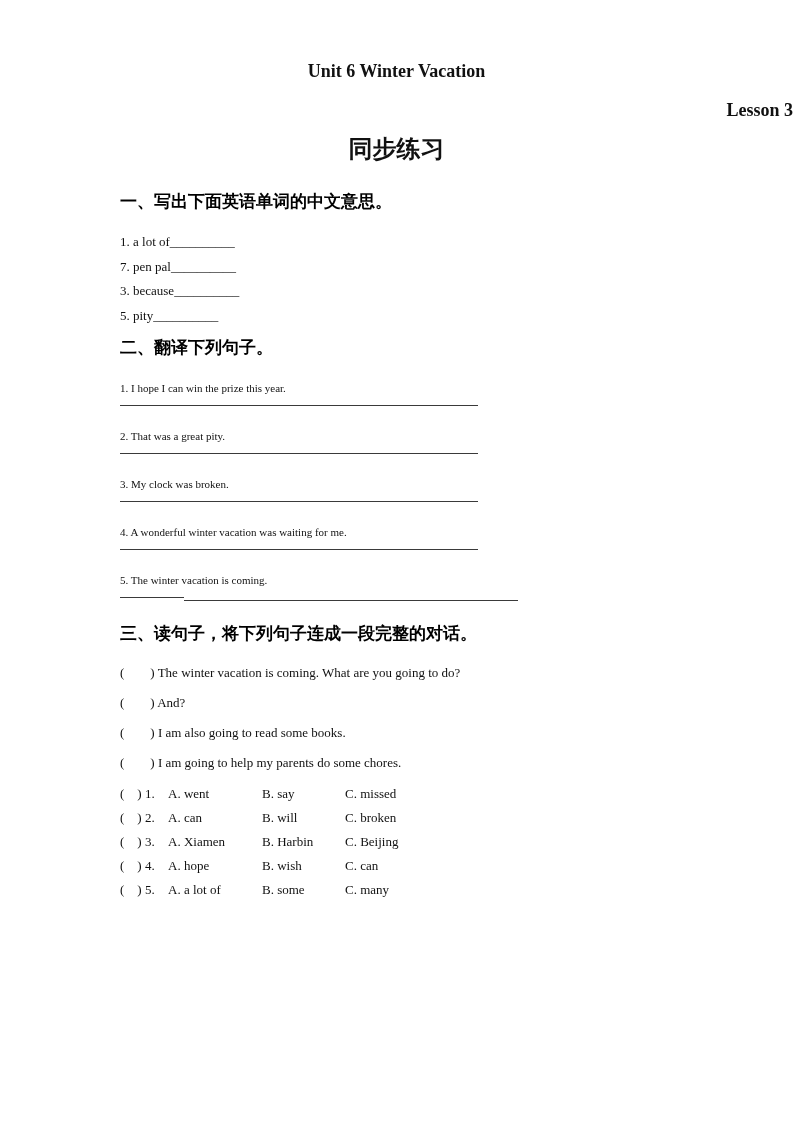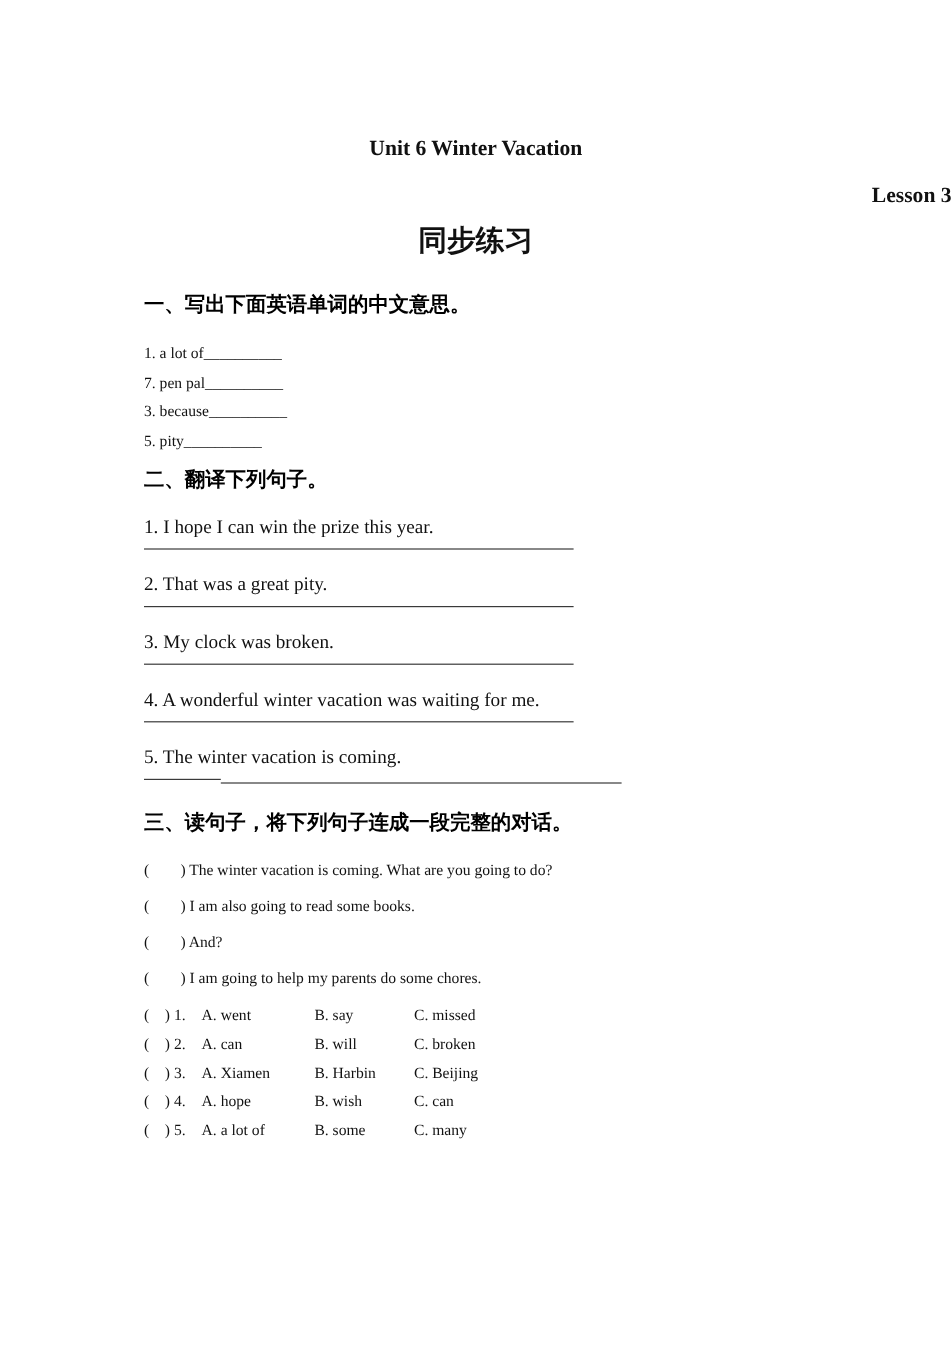--- a/index.html
+++ b/index.html
@@ -13,21 +13,21 @@
     height: 1122px;
     background: #ffffff;
     color: #111111;
     font-family: "Liberation Serif", serif;
     overflow: hidden;
   }
   .title-block {
     text-align: center;
   }
   .doc-title {
-    padding-top: 112px;
+    padding-top: 60px;
     font-size: 18px;
     line-height: 22px;
     font-weight: bold;
     font-family: "Liberation Serif", serif;
   }
   .doc-lesson {
     margin-top: 17px;
     font-size: 18px;
     line-height: 22px;
     font-weight: bold;
@@ -59,21 +59,21 @@
 
   .word-list {
     margin-top: 16px;
     font-size: 13px;
     line-height: 24.5px;
   }
   .trans-list {
     margin-top: 18px;
   }
   .trans-item .sentence {
-    font-size: 16px;
+    font-size: 11px;
     line-height: 20px;
   }
   .answer-line {
     width: 358px;
     height: 0;
     border-top: 1px solid #3a3a3a;
     margin: 7px 0 20px 0;
   }
   .answer-line-split {
     margin: 7px 0 20px 0;
@@ -155,22 +155,22 @@
         <div class="sentence">5. The winter vacation is coming.</div>
         <div class="answer-line-split">
           <span class="seg seg1"></span><span class="seg seg2"></span>
         </div>
       </div>
     </div>
 
     <div class="sec-heading h-three">三、读句子，将下列句子连成一段完整的对话。</div>
     <div class="dialog-list">
       <div class="dialog-item">(　　) The winter vacation is coming. What are you going to do?</div>
+      <div class="dialog-item">(　　) And?</div>
       <div class="dialog-item">(　　) I am also going to read some books.</div>
-      <div class="dialog-item">(　　) And?</div>
       <div class="dialog-item">(　　) I am going to help my parents do some chores.</div>
     </div>
 
     <div class="choice-list">
       <div class="choice-row">
         <span class="col-prefix">(　) 1.</span><span class="col-a">A. went</span><span class="col-b">B. say</span><span class="col-c">C. missed</span>
       </div>
       <div class="choice-row">
         <span class="col-prefix">(　) 2.</span><span class="col-a">A. can</span><span class="col-b">B. will</span><span class="col-c">C. broken</span>
       </div>

